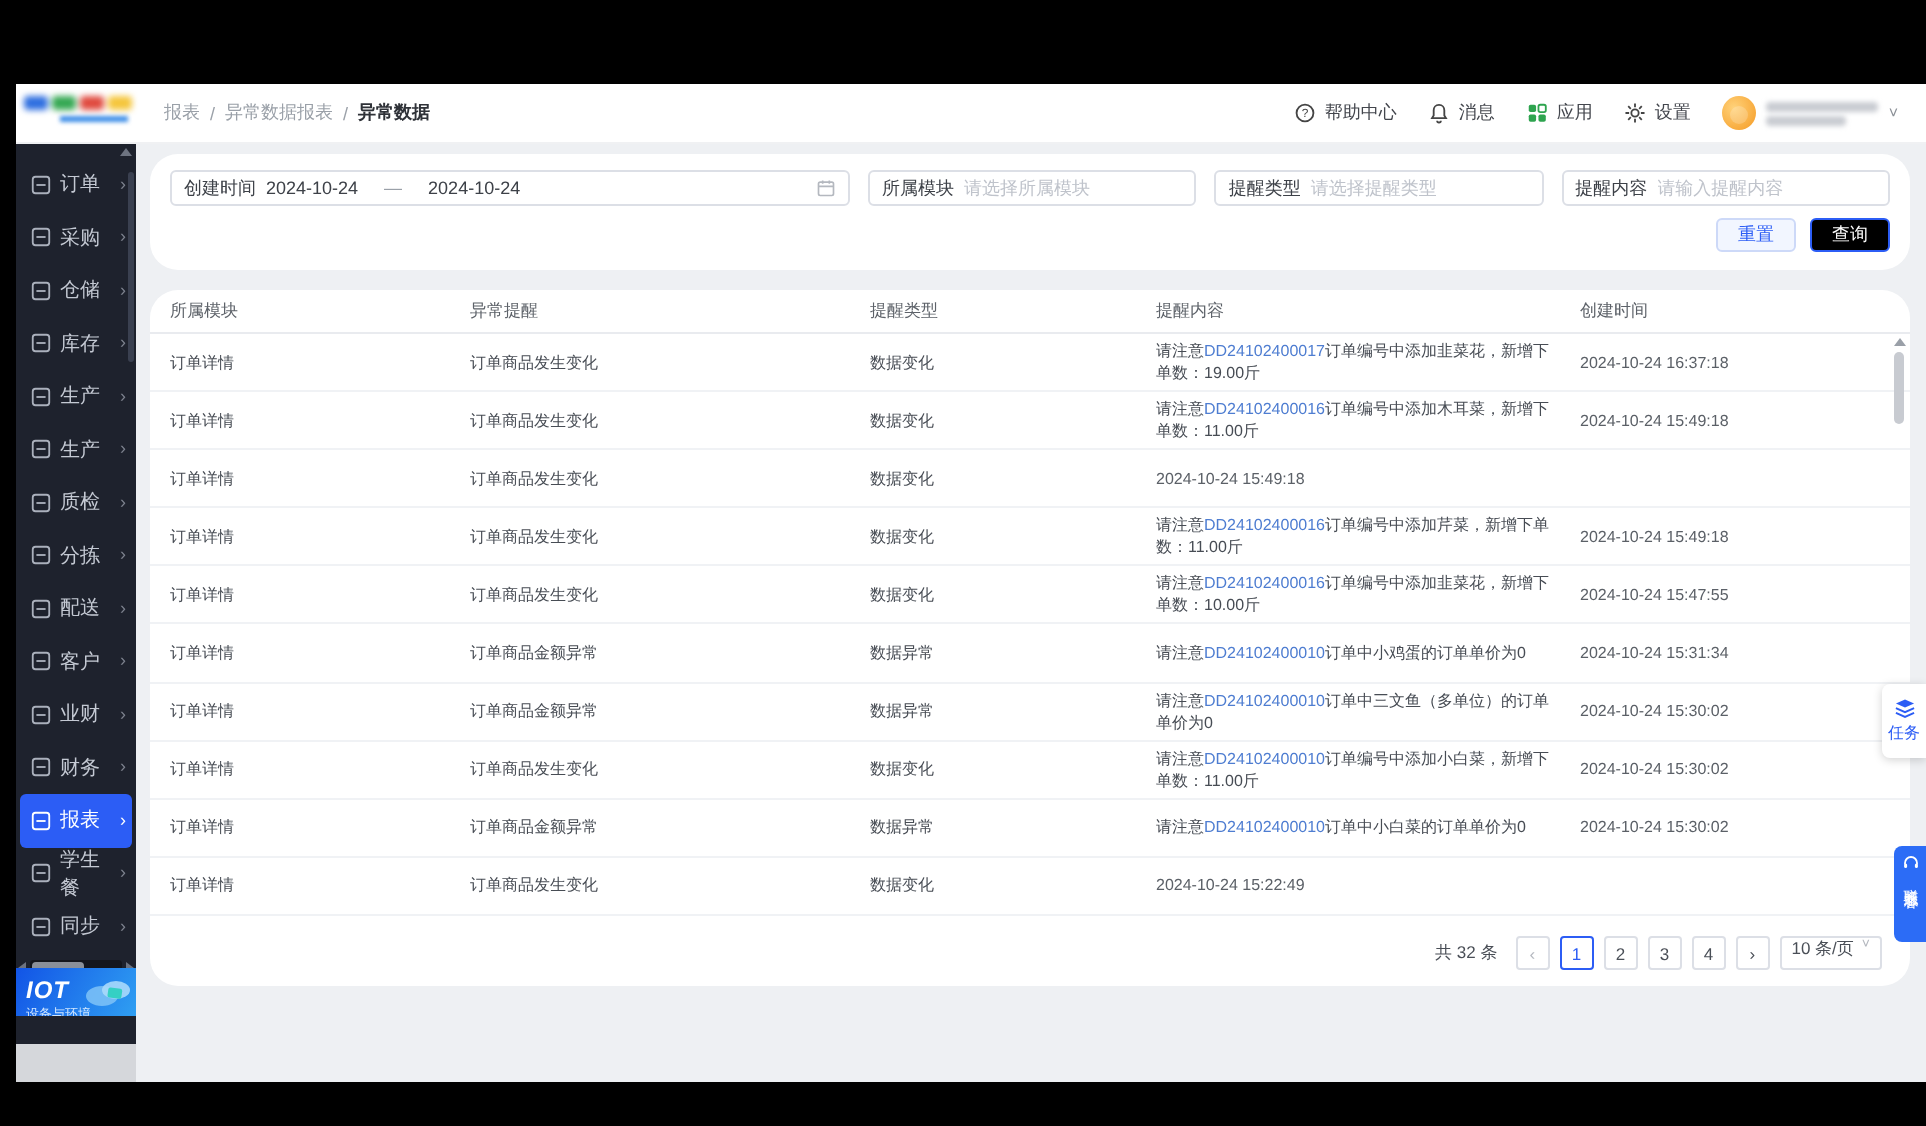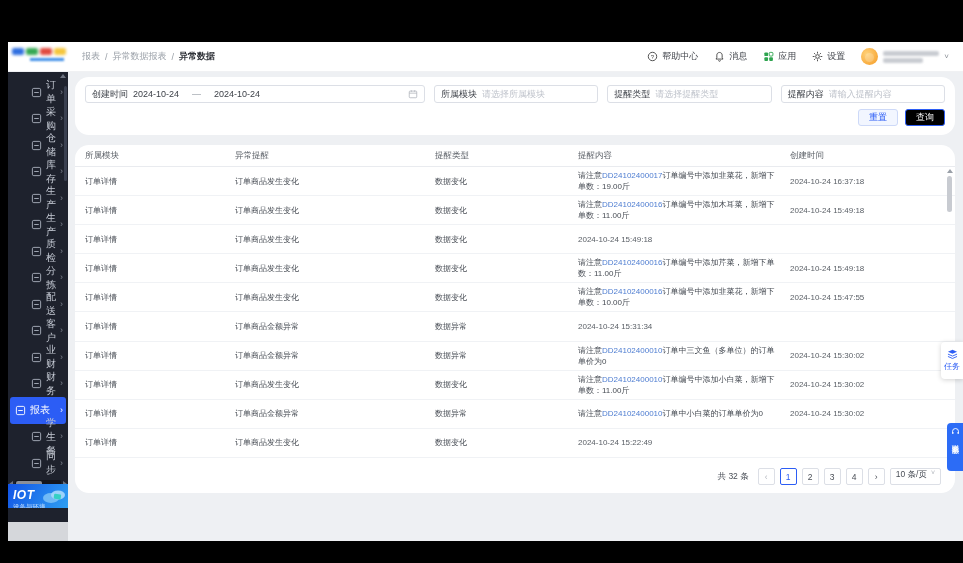--- a/index.html
+++ b/index.html
@@ -24,21 +24,21 @@
   .avatar i { position:absolute; left:4px; top:5px; width:9px; height:9px; border-radius:50%; background:#fff3; }
   .redact { display:flex; flex-direction:column; gap:2px; }
   .redact i { display:block; width:56px; height:5px; border-radius:2px; background:#c9ccd2; filter:blur(1.2px); }
   .chev-dn { font-size:8px; color:#8a8f96; }
 
   
   .sidebar { position:absolute; left:0; top:30px; bottom:0; width:60px; background:#1e222d; z-index:4; }
   .side-up { position:absolute; top:2px; right:2px; width:0; height:0; border-left:3px solid transparent; border-right:3px solid transparent; border-bottom:4px solid #6d7380; }
   .side-thumb { position:absolute; top:14px; right:1px; width:3px; height:95px; background:#3a4050; border-radius:2px; }
   .menu { padding-top:7px; }
-  .menu-item { height:26.5px; display:flex; align-items:center; gap:4px; padding:0 5px 0 23px; color:#c4c9d3; font-size:10px; cursor:pointer; position:relative; }
+  .menu-item { height:26.5px; display:flex; align-items:center; gap:4px; padding:0 5px 0 7px; color:#c4c9d3; font-size:10px; cursor:pointer; position:relative; }
   .menu-item .ic { color:#aab0bc; display:flex; }
   .menu-item .chv { margin-left:auto; color:#7d828e; font-size:9px; line-height:1; }
   .menu-item.active { background:#2c5df5; border-radius:3px; margin:0 2px; padding:0 3px 0 5px; color:#fff; }
   .menu-item.active .ic,.menu-item.active .chv { color:#fff; }
   .hscroll { position:absolute; left:0; bottom:53px; width:60px; height:9px; background:#23283400; display:flex; align-items:center; }
   .hscroll .ar { width:0; height:0; border-top:3px solid transparent; border-bottom:3px solid transparent; }
   .hscroll .ar.l { border-right:4px solid #6d7380; margin-left:1px; }
   .hscroll .ar.r { border-left:4px solid #6d7380; margin-right:1px; }
   .hscroll .track { flex:1; height:7px; margin:0 2px; background:#14161d; border-radius:2px; position:relative; }
   .hscroll .thumb { position:absolute; left:1px; top:1px; width:26px; height:5px; background:#8a8f98; border-radius:2px; }
@@ -408,20 +408,21 @@
               <span class="c1">订单详情</span>
               <span class="c2">订单商品发生变化</span>
               <span class="c3">数据变化</span>
               <span class="c4"><span class="">请注意</span><a class="olink" href="#">DD24102400016</a><span class="">订单编号中添加韭菜花，新增下单数：10.00斤</span></span>
               <span class="c5">2024-10-24 15:47:55</span>
             </div>
             <div class="trow">
               <span class="c1">订单详情</span>
               <span class="c2">订单商品金额异常</span>
               <span class="c3">数据异常</span>
+              <span class="c4"><span class="">请注意</span><a class="olink" href="#">DD24102400010</a><span class="">订单中小鸡蛋的订单单价为0</span></span>
               <span class="c5">2024-10-24 15:31:34</span>
             </div>
             <div class="trow">
               <span class="c1">订单详情</span>
               <span class="c2">订单商品金额异常</span>
               <span class="c3">数据异常</span>
               <span class="c4"><span class="">请注意</span><a class="olink" href="#">DD24102400010</a><span class="">订单中三文鱼（多单位）的订单单价为0</span></span>
               <span class="c5">2024-10-24 15:30:02</span>
             </div>
             <div class="trow">

